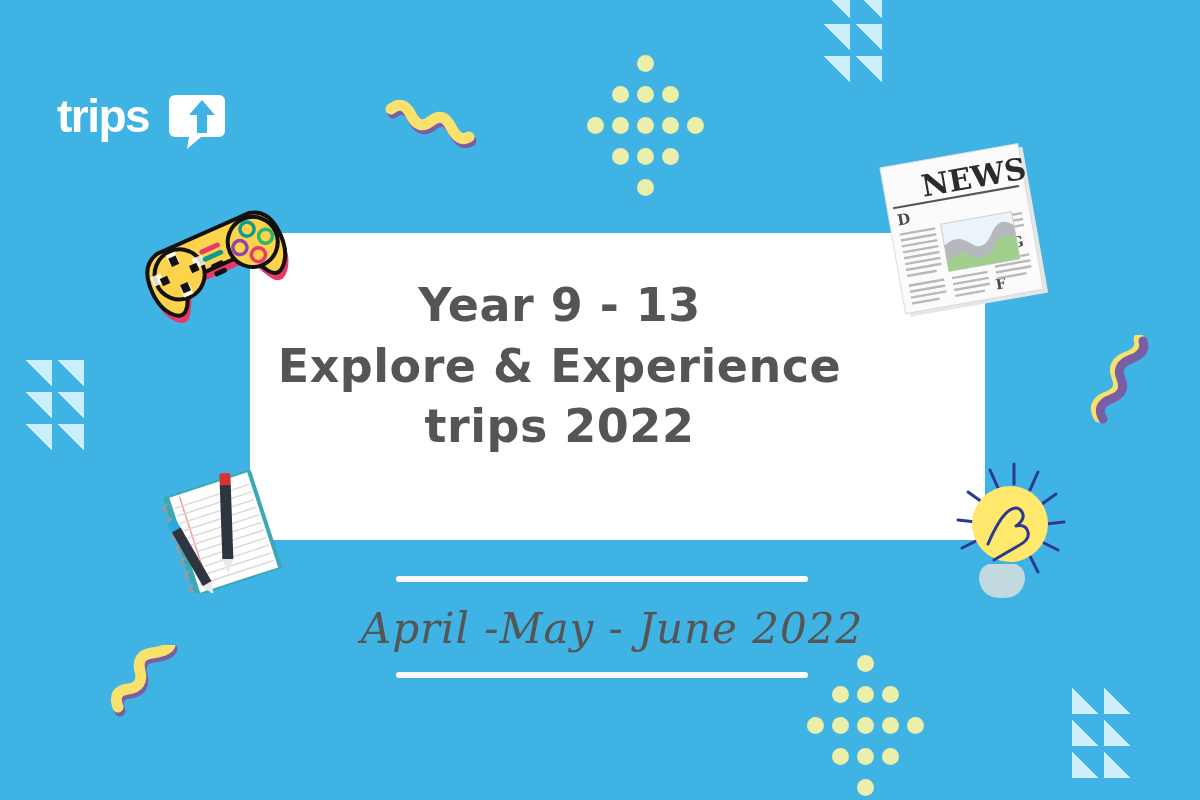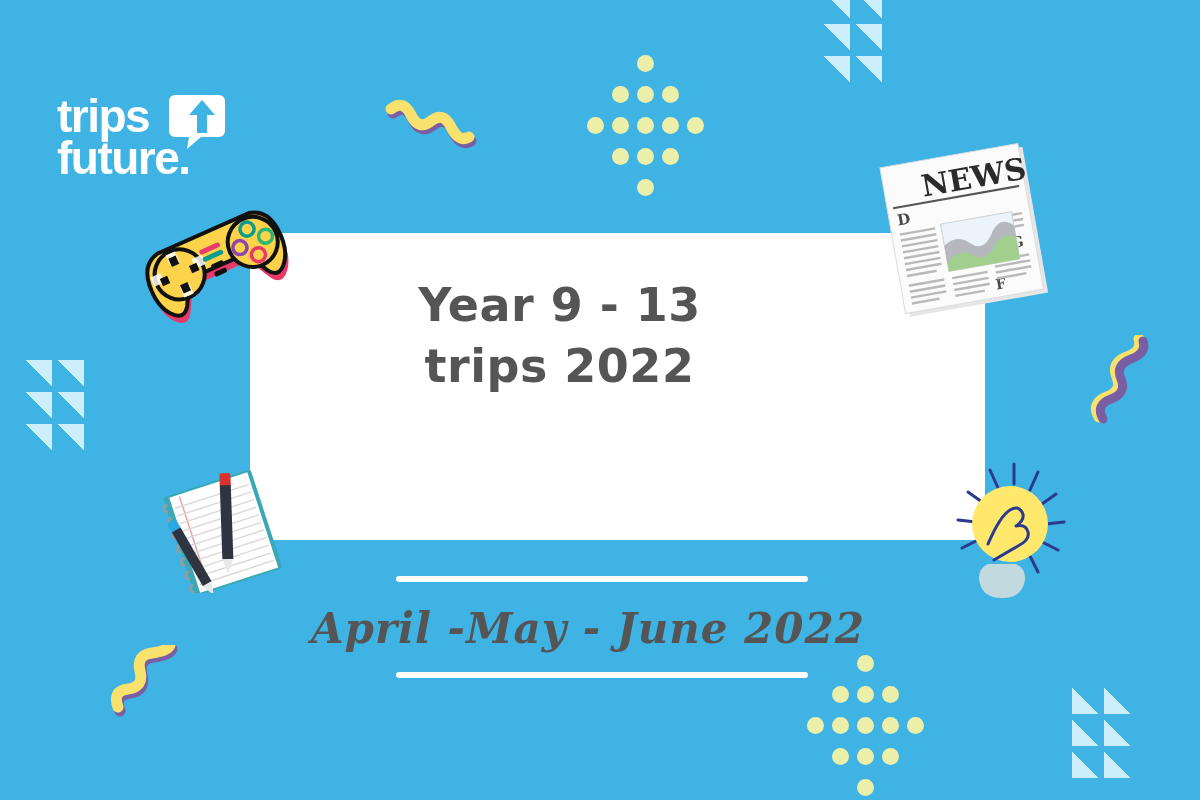--- a/index.html
+++ b/index.html
@@ -44,24 +44,24 @@
   }
 
   
   #rule-top, #rule-bottom {
     position:absolute; left:396px; width:412px; height:6px;
     background:#ffffff; border-radius:3px;
   }
   #rule-top { top:576px; }
   #rule-bottom { top:672px; }
   #date-line {
-    position:absolute; left:288px; top:604px; width:600px;
+    position:absolute; left:312px; top:604px; width:600px;
     text-align:center; color:#555555;
     font-family:"DejaVu Serif", serif;
-    font-style:italic; font-weight:bold;
+    font-style:italic; font-weight:normal;
     font-size:42px; letter-spacing:1px; white-space:nowrap;
   }
 
   
   .dotgrid { position:absolute; }
   .dotgrid span {
     position:absolute; width:17px; height:17px; border-radius:50%;
     background:#ecefa9;
   }
   #dots-top { left:588px; top:55px; width:120px; height:115px; }
@@ -91,21 +91,20 @@
   #lightbulb{ left:938px; top:448px; width:135px; height:155px; }
   #notebook { left:148px; top:468px; width:155px; height:125px; }
 </style>
 </head>
 <body>
 
 <div id="stage">
 
   <div id="logo">
     <div class="logo-line" id="logo-hello">trips</div>
-    <div class="logo-line" id="logo-future">future.</div>
     <svg id="logo-mark" viewBox="0 0 60 60">
       <path d="M8 4 h44 a6 6 0 0 1 6 6 v30 a6 6 0 0 1 -6 6 h-18 l-14 12 l2 -12 h-14 a6 6 0 0 1 -6 -6 v-30 a6 6 0 0 1 6 -6 z" fill="#ffffff"></path>
       <path d="M30 42 v-18 h-8 l13 -15 l13 15 h-8 v18 z" fill="#3fb3e3"></path>
     </svg>
   </div>
 
   <div id="card"></div>
 
   <div class="dotgrid" id="dots-top">
     <span style="left:49px;  top:0px;"></span>
@@ -297,20 +296,21 @@
       <g transform="rotate(-12 48 76)">
         <rect x="32" y="34" width="10" height="12" rx="2" fill="#2aa8e0"></rect>
         <rect x="32" y="44" width="10" height="62" fill="#2e3440"></rect>
         <path d="M32 106 l5 13 l5 -13 z" fill="#e8e8e8"></path>
       </g>
     </g>
   </svg>
 
   <div id="headline">
     <div>Year 9 - 13</div>
+    <div>Explore &amp; Experience</div>
     <div>trips 2022</div>
   </div>
 
 
   <div id="rule-top"></div>
   <div id="date-line">April  -May - June 2022</div>
   <div id="rule-bottom"></div>
 
 </div>
 

